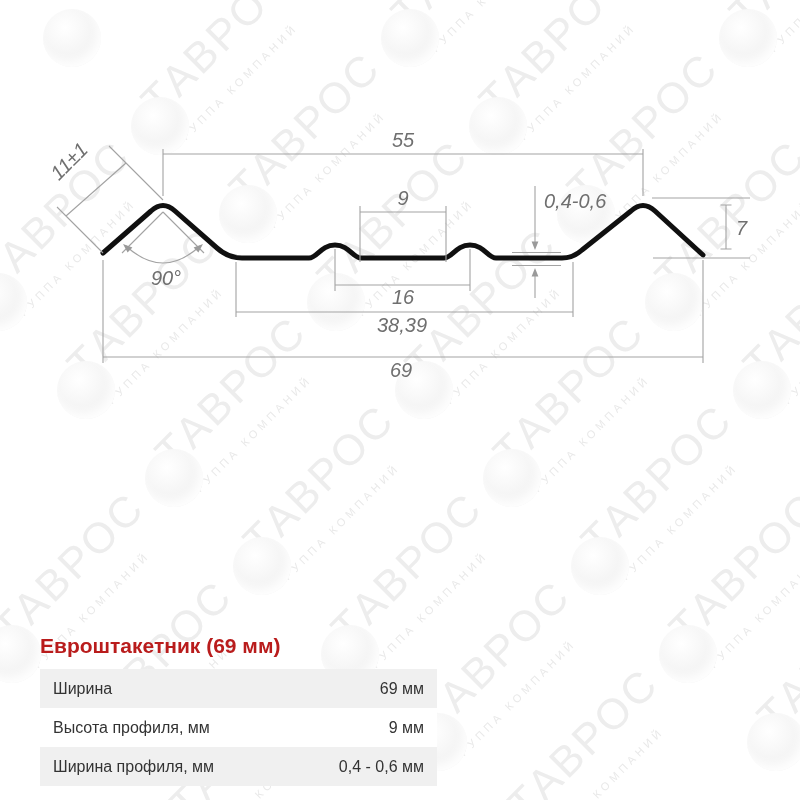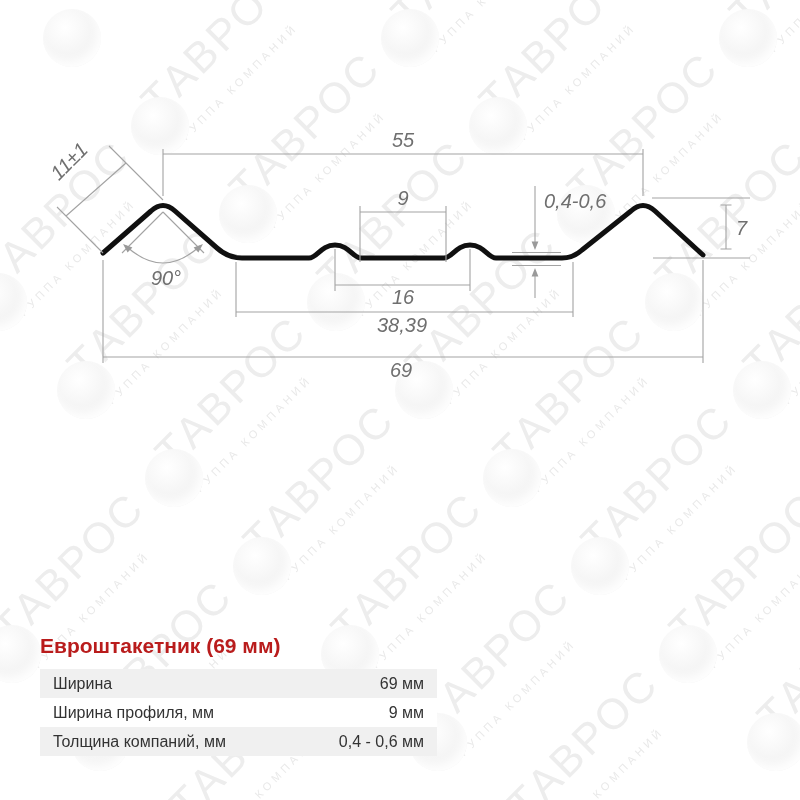--- a/index.html
+++ b/index.html
@@ -45,21 +45,21 @@
   }
 
   
   .spec-block { position:absolute; left:40px; top:634px; width:397px; z-index:2; }
   .spec-title {
     margin:0 0 11px 0;
     font-size:21px; font-weight:bold; color:#b91c1c;
   }
   .spec-table { width:100%; }
   .spec-row {
-    height:29px; display:flex; align-items:center;
+    height:39px; display:flex; align-items:center;
     justify-content:space-between; padding:0 13px;
     font-size:16px; color:#333333; box-sizing:border-box;
   }
   .spec-row:nth-child(odd) { background:#f0f0f0; }
   .spec-row:nth-child(even) { background:#ffffff; }
   .spec-value { text-align:right; }
 </style>
 </head>
 <body>
 
@@ -254,21 +254,21 @@
 </svg>
 
 <div class="spec-block">
   <h2 class="spec-title">Евроштакетник (69 мм)</h2>
   <div class="spec-table">
     <div class="spec-row">
       <span class="spec-label">Ширина</span>
       <span class="spec-value">69 мм</span>
     </div>
     <div class="spec-row">
+      <span class="spec-label">Высота профиля, мм</span>
+      <span class="spec-value">9 мм</span>
+    </div>
+    <div class="spec-row">
       <span class="spec-label">Ширина профиля, мм</span>
-      <span class="spec-value">9 мм</span>
-    </div>
-    <div class="spec-row">
-      <span class="spec-label">Толщина компаний, мм</span>
       <span class="spec-value">0,4 - 0,6 мм</span>
     </div>
   </div>
 </div>
 
 </body></html>

